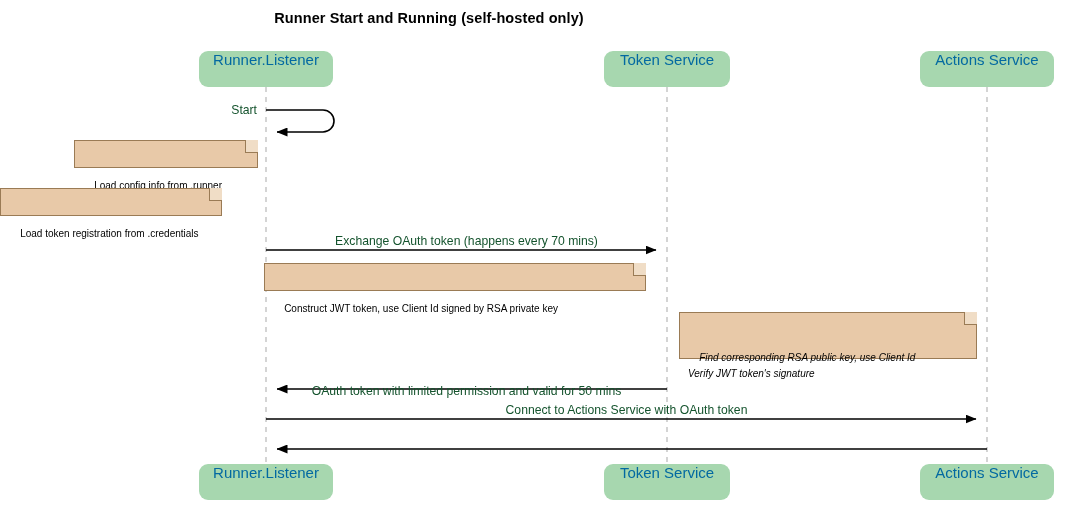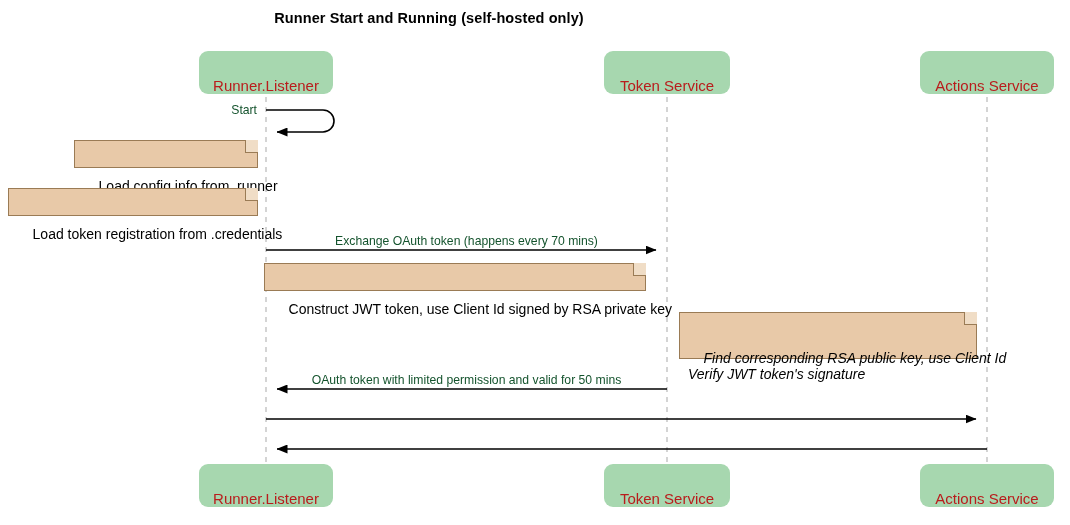--- a/index.html
+++ b/index.html
@@ -34,38 +34,38 @@
   #lines-layer {
     position: absolute;
     left: 0;
     top: 0;
     width: 1070px;
     height: 525px;
   }
   
   .participant {
     position: absolute;
-    height: 43px;
+    height: 36px;
     border-radius: 9px;
     background: #a7d7af;
     display: flex;
-    align-items: flex-end;
+    align-items: flex-start;
     justify-content: center;
     font-size: 15px;
-    color: #b91c1c;
+    color: #0369a1;
     box-sizing: border-box;
     white-space: nowrap;
   }
   
   .note {
     position: absolute;
     background: #e8c9a8;
     border: 1px solid #9a7b55;
     box-sizing: border-box;
-    font-size: 14px;
+    font-size: 10px;
     color: #000000;
     padding: 5px 8px 5px 8px;
     line-height: 16px;
     white-space: pre;
   }
   .note .fold {
     position: absolute;
     top: -1px;
     right: -1px;
     width: 12px;
@@ -148,30 +148,31 @@
     <span>Token Service</span>
   </div>
   <div class="participant" style="left:920px; top:464px; width:134px;">
     <span>Actions Service</span>
   </div>
 
   <div class="msg-label" style="left:177px; top:103px; width:80px; text-align:right;">Start</div>
 
   <div class="msg-label" style="left:266px; top:234px; width:401px;">Exchange OAuth token (happens every 70 mins)</div>
 
-  <div class="msg-label" style="left:266px; top:373px; width:401px;">OAuth token with limited permission and valid for 50 mins</div>
+  <div class="msg-label" style="left:266px; top:384px; width:401px;">OAuth token with limited permission and valid for 50 mins</div>
 
+  <div class="msg-label" style="left:266px; top:403px; width:721px;">Connect to Actions Service with OAuth token</div>
 
 
   <div class="note" style="left:74px; top:140px; width:184px; height:28px;">
     <span class="fold"></span>
     <span>Load config info from .runner</span>
   </div>
 
-  <div class="note" style="left:8px; top:188px; width:250px; height:28px;">
+  <div class="note" style="left:0; top:188px; width:222px; height:28px;">
     <span class="fold"></span>
     <span>Load token registration from .credentials</span>
   </div>
 
   <div class="note" style="left:264px; top:263px; width:382px; height:28px;">
     <span class="fold"></span>
     <span>Construct JWT token, use Client Id signed by RSA private key</span>
   </div>
 
   <div class="note" style="left:679px; top:312px; width:298px; height:47px;font-style:italic;">

